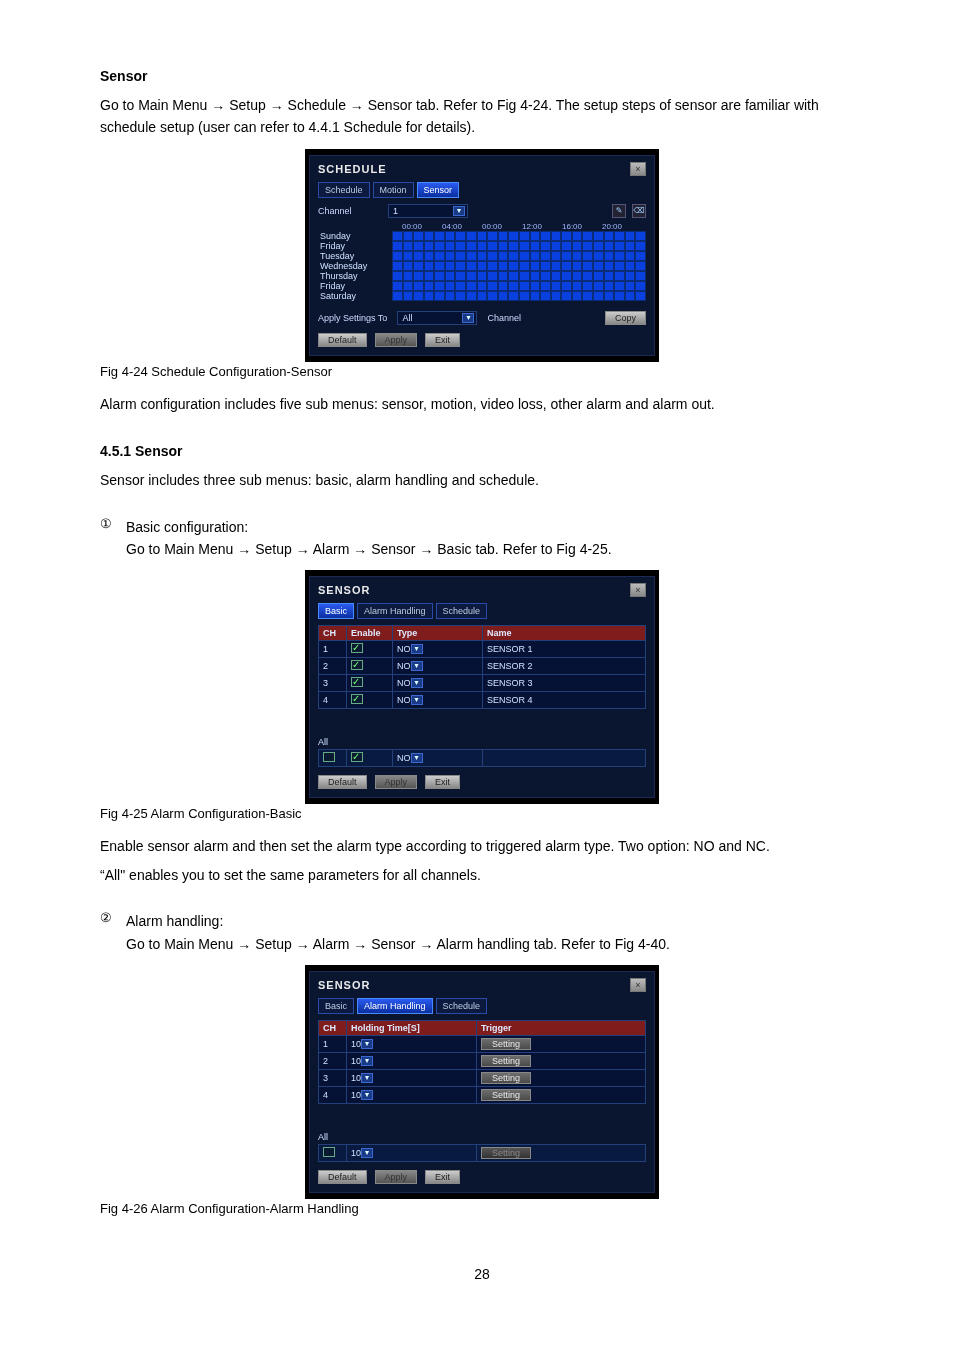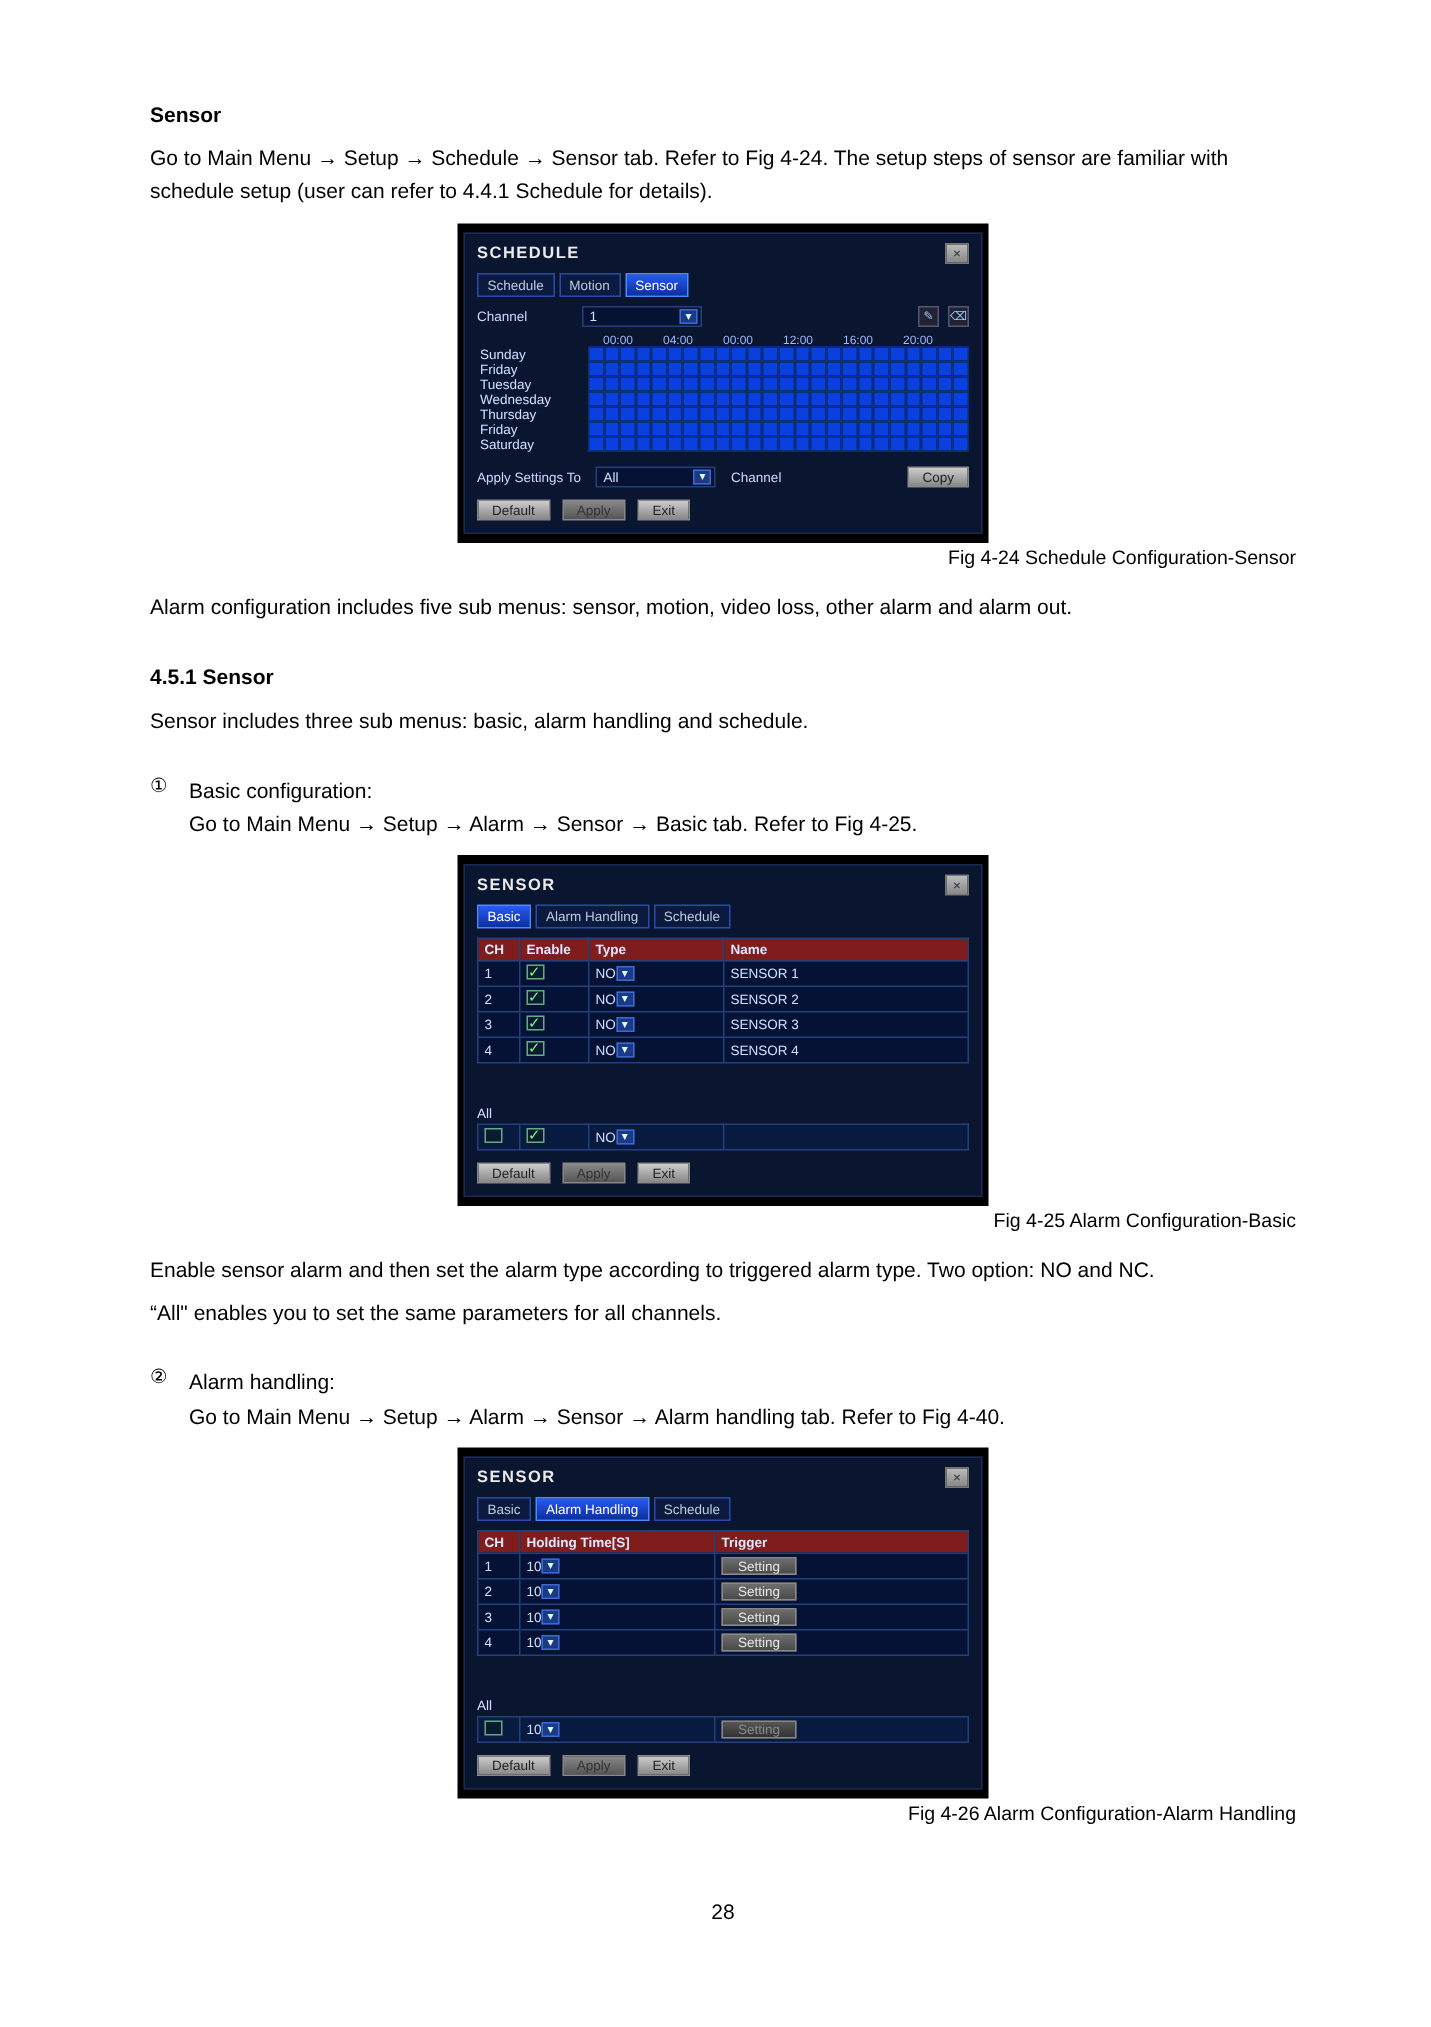--- a/index.html
+++ b/index.html
@@ -40,21 +40,21 @@
     width: 26px;
     flex: 0 0 26px;
     font-size: 13px;
   }
   .step-text { flex: 1; line-height: 1.6; }
   .fig-wrap {
     text-align: center;
     margin: 10px 0 2px 0;
   }
   .fig-caption {
-    text-align: right;
+    text-align: left;
     font-size: 13px;
     margin-bottom: 14px;
   }
   .page-number {
     text-align: center;
     margin-top: 50px;
     font-size: 14px;
   }
 
   

